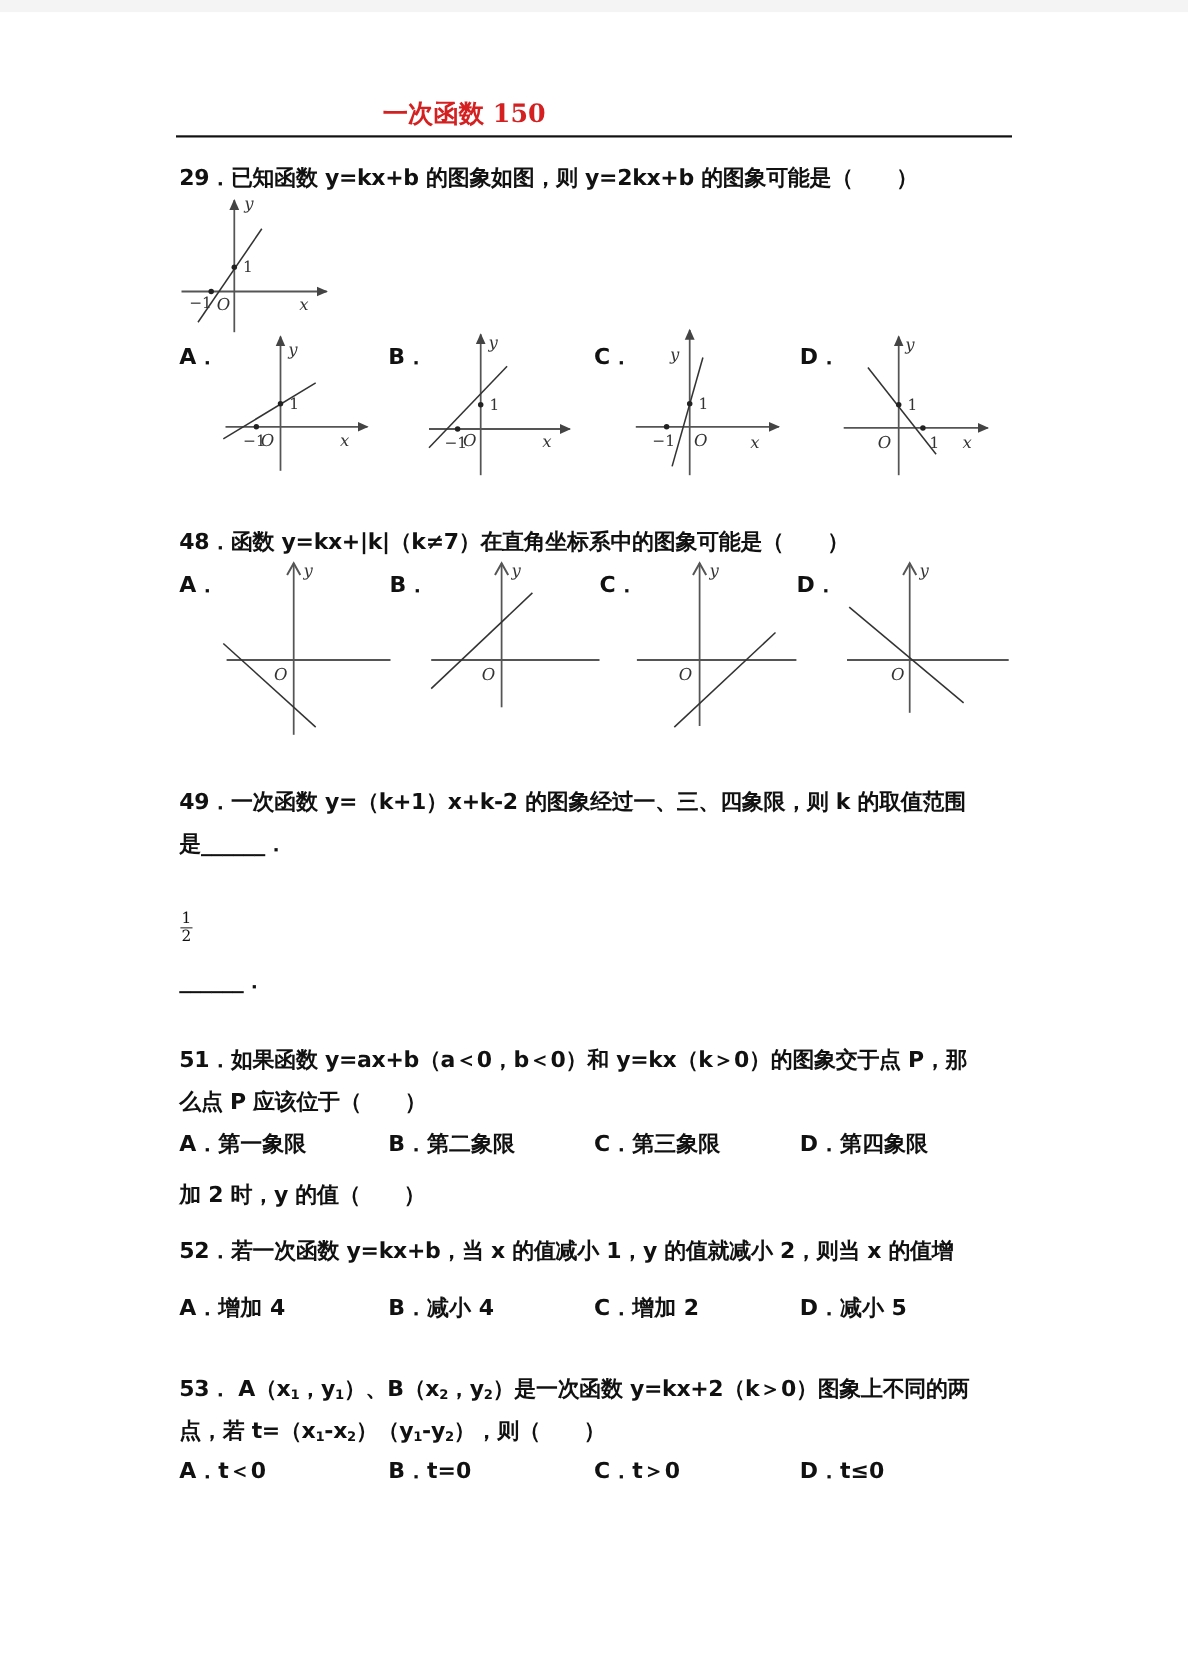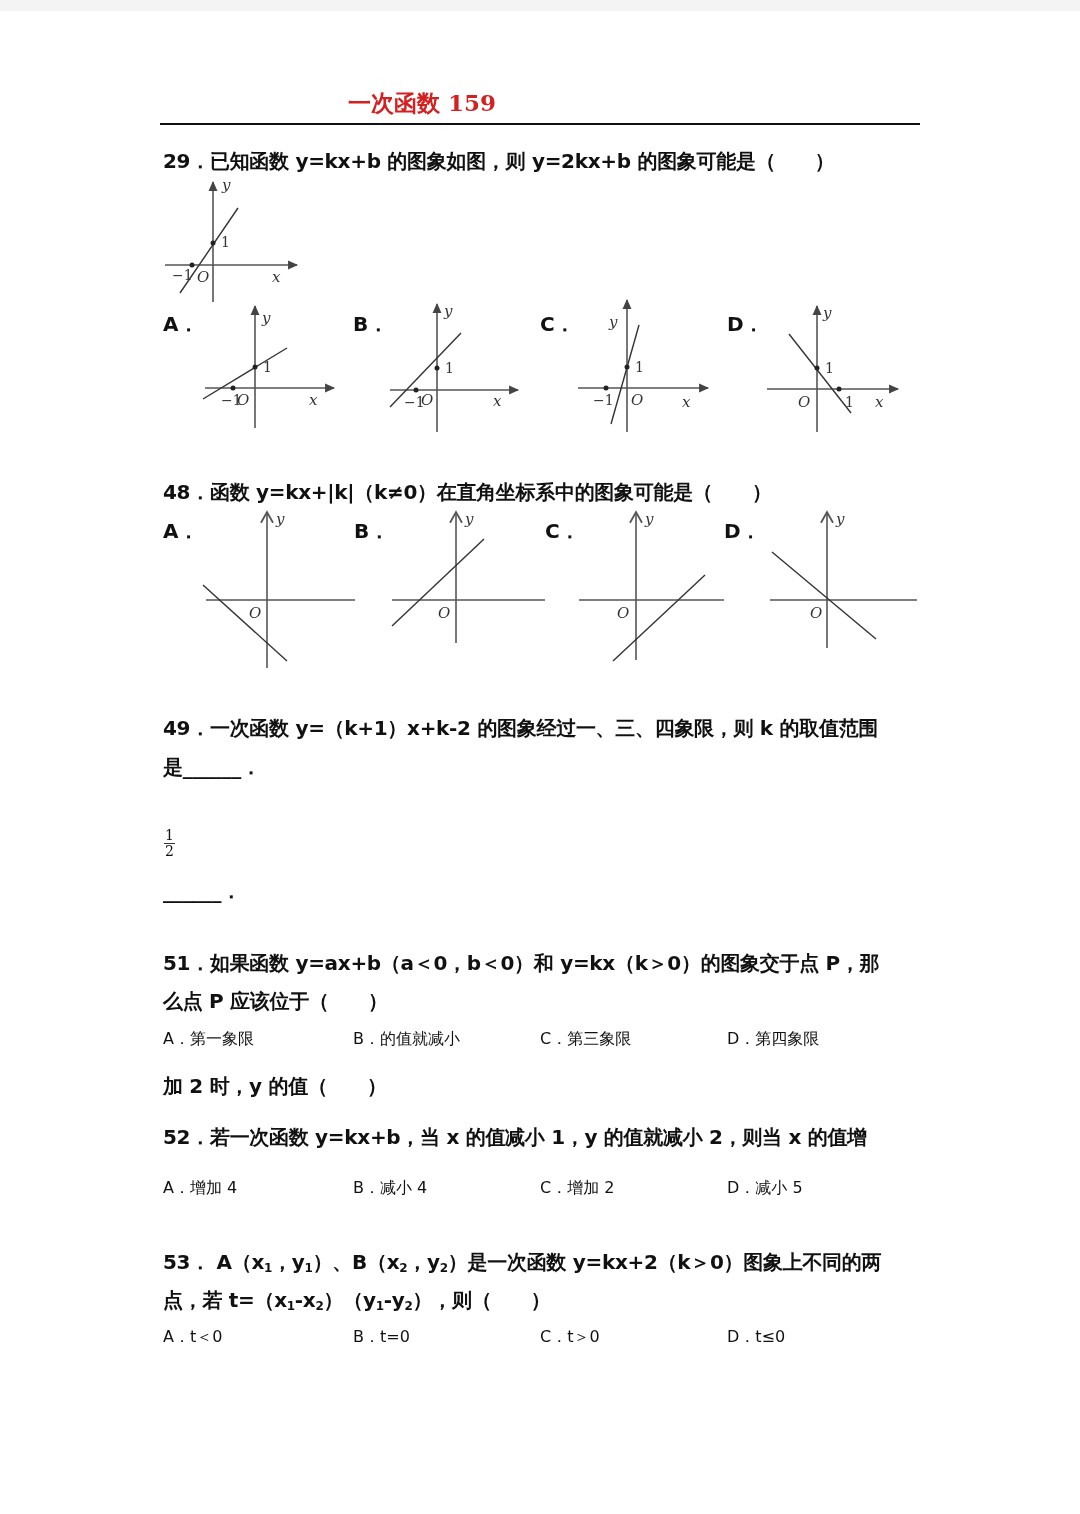--- a/index.html
+++ b/index.html
@@ -10,38 +10,38 @@
   .topbar { position: absolute; left: 0; top: 0; width: 1080px; height: 11px; background: #f4f4f4; }
   .title {
     position: absolute; left: 348px; top: 88px; font-family: "DejaVu Serif", serif;
     font-weight: bold; font-size: 23px; color: #d42020; letter-spacing: 0px;
   }
   .rule { position: absolute; left: 160px; top: 123px; width: 760px; height: 2px; background: #111; }
   .line {
     position: absolute; left: 163px; font-weight: bold; font-size: 20px; white-space: nowrap;
     letter-spacing: -0.3px; line-height: 26px;
   }
-  .opt { position: absolute; font-weight: normal; font-size: 16px; white-space: nowrap; line-height: 26px; }
+  .opt { position: absolute; font-weight: bold; font-size: 20px; white-space: nowrap; line-height: 26px; }
   .olbl { position: absolute; font-weight: bold; font-size: 20px; line-height: 26px; }
   svg.g { position: absolute; left: 0; top: 0; overflow: visible; }
   .ax { stroke: #555; stroke-width: 1.6; fill: none; }
   .ln { stroke: #333; stroke-width: 1.4; fill: none; }
   .it { font-family: "DejaVu Serif", serif; font-style: italic; font-size: 15px; fill: #333; }
   .nm { font-family: "DejaVu Serif", serif; font-size: 14px; fill: #333; }
   .frac { display: inline-block; vertical-align: middle; text-align: center; font-family: "DejaVu Serif", serif; font-weight: normal; font-size: 14px; line-height: 15px; margin: 0 1px; }
   .frac span { display: block; }
   .frac .num { border-bottom: 1px solid #333; padding: 0 1px; }
   sub { font-size: 12px; vertical-align: -3px; }
 </style>
 </head>
 <body>
 
 <div class="topbar"></div>
 
-<div class="title">一次函数 159</div>
+<div class="title">一次函数 150</div>
 <div class="rule"></div>
 
 <div class="line" style="top:148px">29．已知函数 y=kx+b 的图象如图，则 y=2kx+b 的图象可能是（　　）</div>
 
 <svg class="g" width="1080" height="1514">
   <defs>
     <marker id="arr" viewBox="0 0 10 10" refX="8" refY="5" markerWidth="7" markerHeight="7" orient="auto">
       <path d="M0,1 L9,5 L0,9 z" fill="#444"></path>
     </marker>
     <marker id="arr2" viewBox="0 0 12 12" refX="10" refY="6" markerWidth="9" markerHeight="9" orient="auto">
@@ -145,38 +145,38 @@
     <text class="it" x="836" y="524">y</text>
     <text class="it" x="810" y="618">O</text>
   </g>
 </svg>
 
 <div class="olbl" style="left:163px; top:311px">A．</div>
 <div class="olbl" style="left:353px; top:311px">B．</div>
 <div class="olbl" style="left:540px; top:311px">C．</div>
 <div class="olbl" style="left:727px; top:311px">D．</div>
 
-<div class="line" style="top:479px">48．函数 y=kx+|k|（k≠0）在直角坐标系中的图象可能是（　　）</div>
+<div class="line" style="top:479px">48．函数 y=kx+|k|（k≠7）在直角坐标系中的图象可能是（　　）</div>
 <div class="olbl" style="left:163px; top:518px">A．</div>
 <div class="olbl" style="left:354px; top:518px">B．</div>
 <div class="olbl" style="left:545px; top:518px">C．</div>
 <div class="olbl" style="left:724px; top:518px">D．</div>
 
 <div class="line" style="top:715px">49．一次函数 y=（k+1）x+k-2 的图象经过一、三、四象限，则 k 的取值范围</div>
 <div class="line" style="top:754px">是______．</div>
 
 <div class="line" style="top:828px">
   <span class="frac"><span class="num">1</span><span class="den">2</span></span>
 </div>
 <div class="line" style="top:878px">______．</div>
 
 <div class="line" style="top:950px">51．如果函数 y=ax+b（a＜0，b＜0）和 y=kx（k＞0）的图象交于点 P，那</div>
 <div class="line" style="top:988px">么点 P 应该位于（　　）</div>
 <div class="opt" style="left:163px; top:1026px">A．第一象限</div>
-<div class="opt" style="left:353px; top:1026px">B．的值就减小</div>
+<div class="opt" style="left:353px; top:1026px">B．第二象限</div>
 <div class="opt" style="left:540px; top:1026px">C．第三象限</div>
 <div class="opt" style="left:727px; top:1026px">D．第四象限</div>
 
 <div class="line" style="top:1124px">52．若一次函数 y=kx+b，当 x 的值减小 1，y 的值就减小 2，则当 x 的值增</div>
 <div class="line" style="top:1073px">加 2 时，y 的值（　　）</div>
 <div class="opt" style="left:163px; top:1175px">A．增加 4</div>
 <div class="opt" style="left:353px; top:1175px">B．减小 4</div>
 <div class="opt" style="left:540px; top:1175px">C．增加 2</div>
 <div class="opt" style="left:727px; top:1175px">D．减小 5</div>
 

